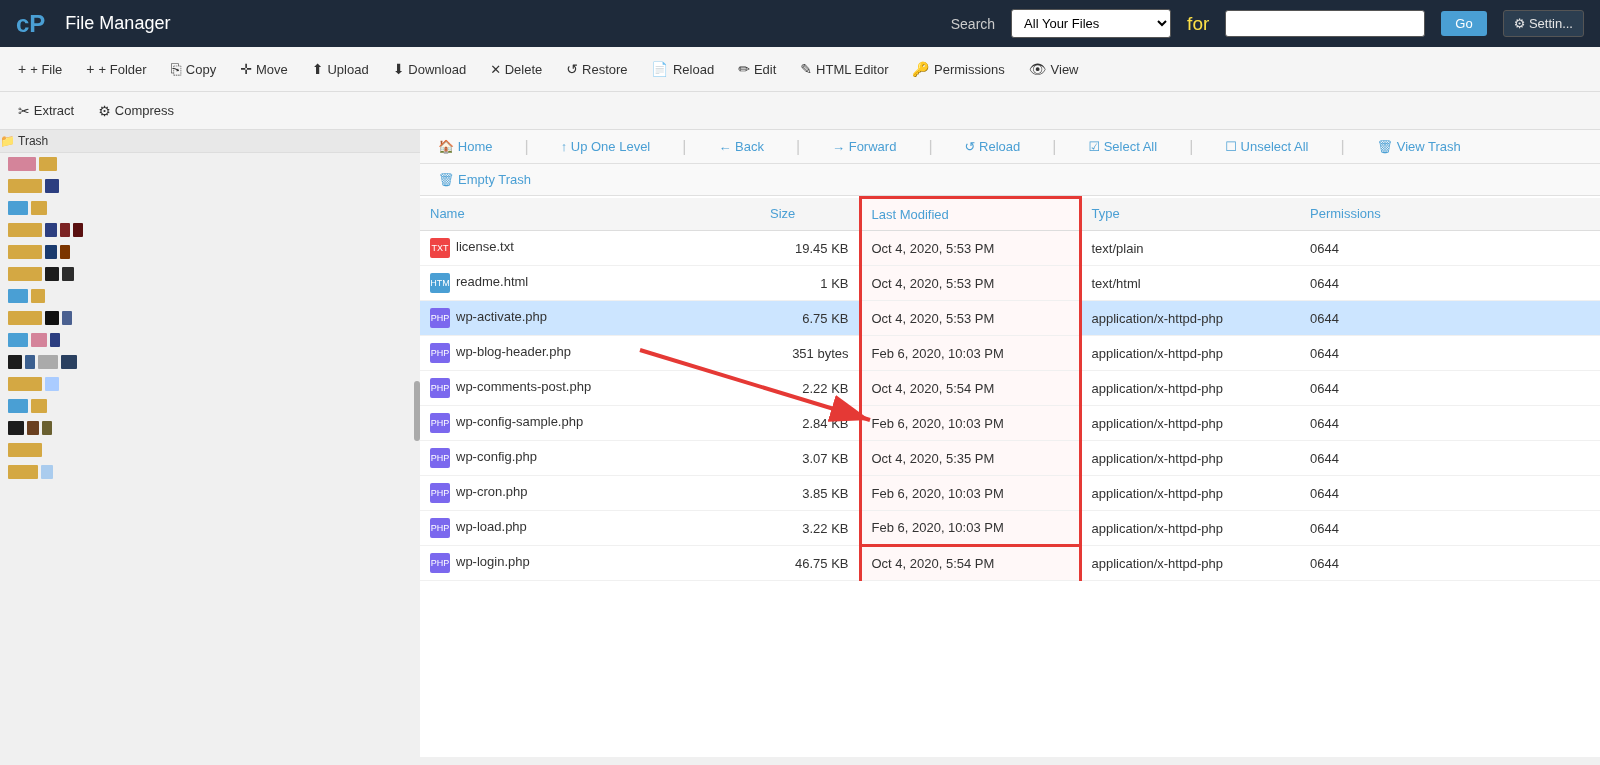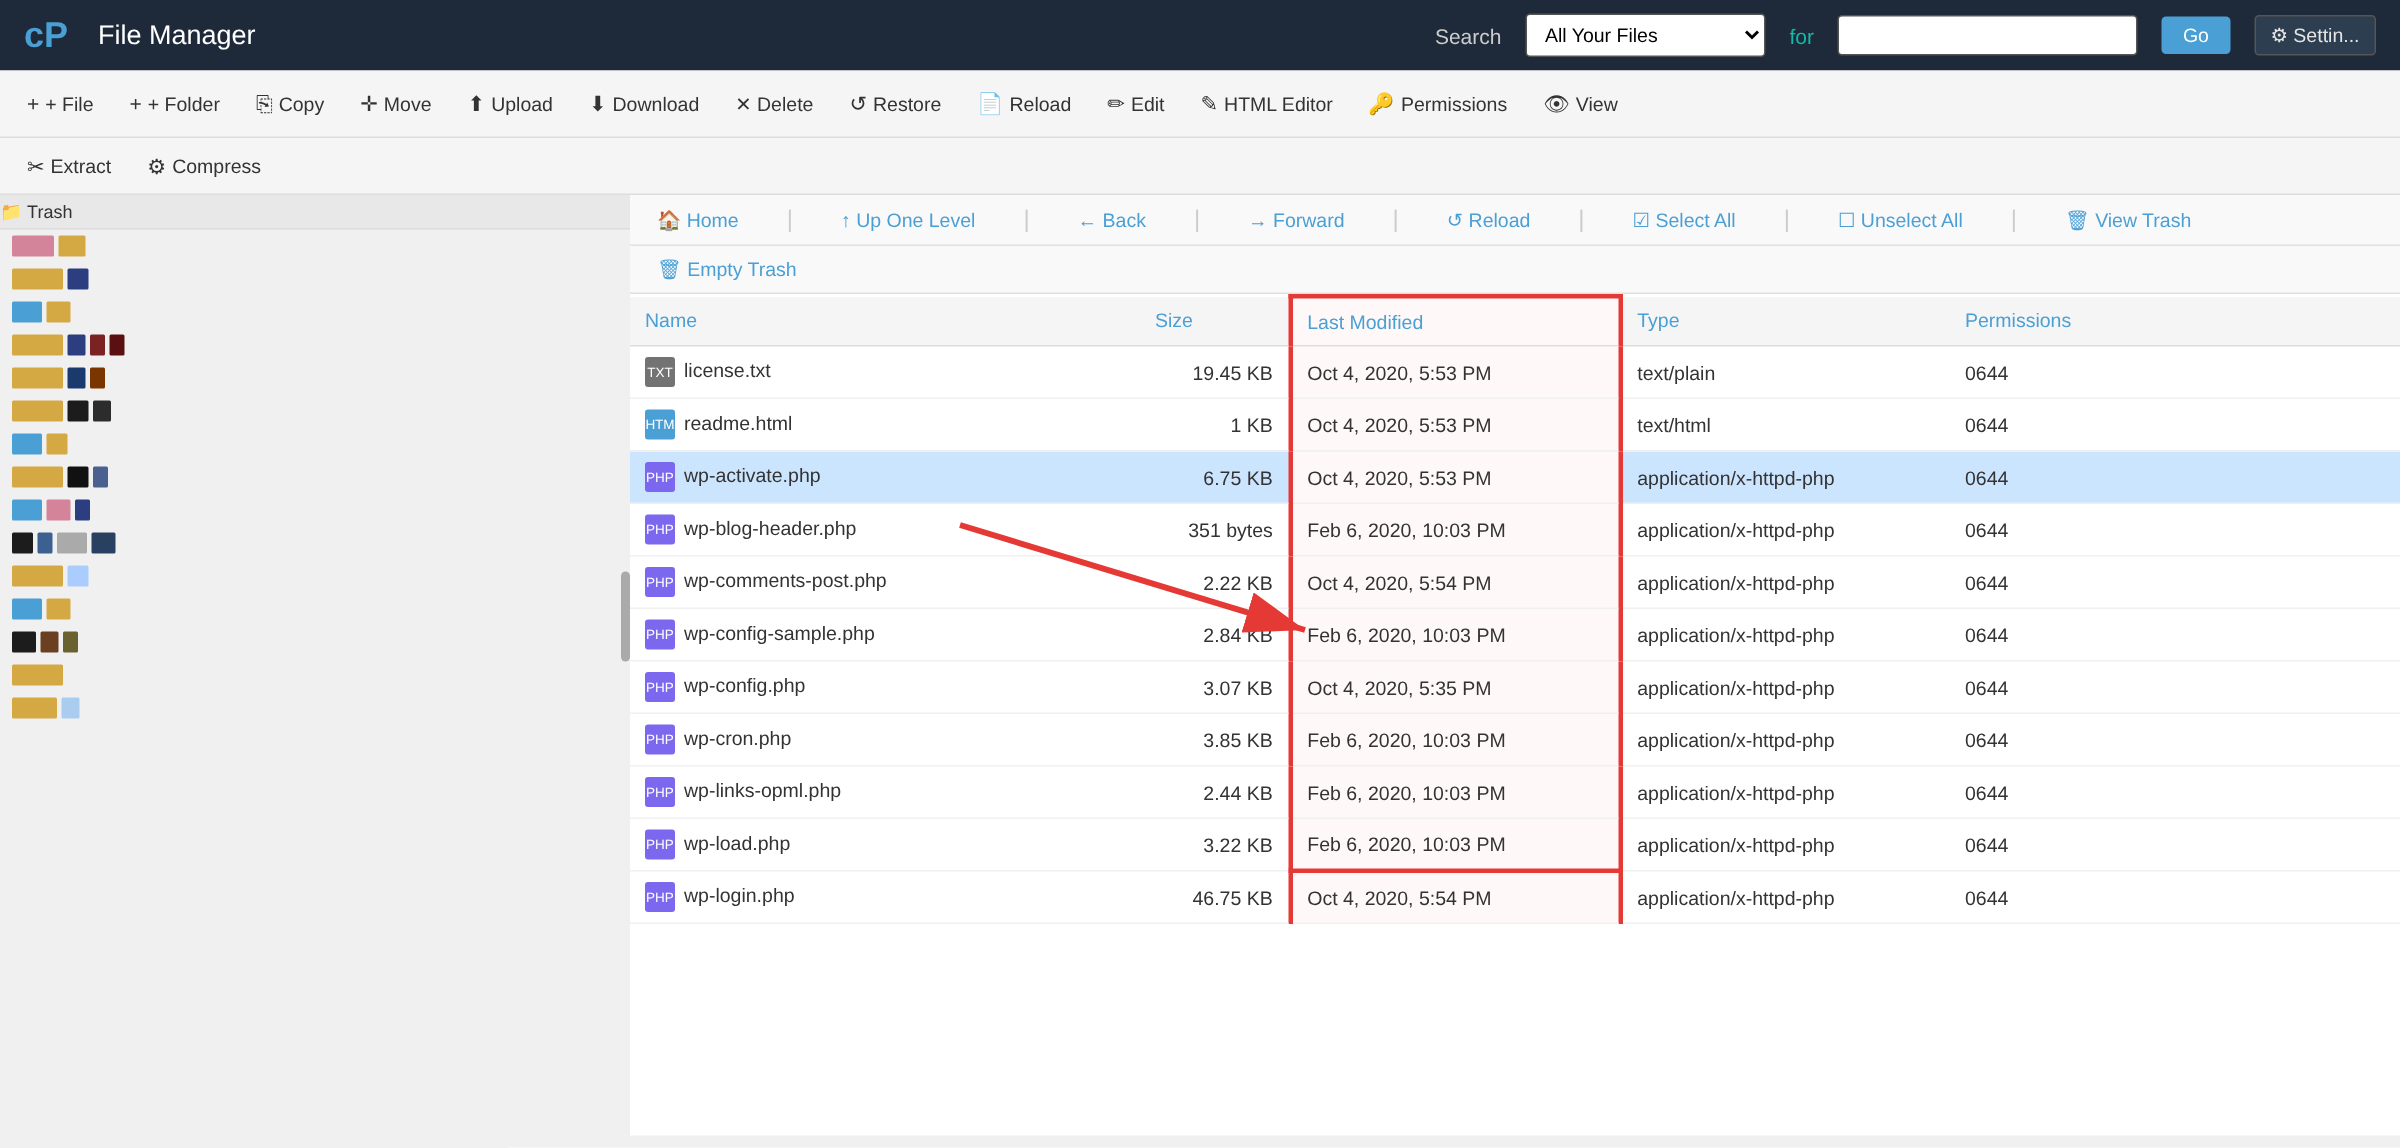--- a/index.html
+++ b/index.html
@@ -32,22 +32,22 @@
     }
     .search-dropdown {
       padding: 5px 8px;
       border: 1px solid #555;
       border-radius: 3px;
       background: white;
       font-size: 13px;
       width: 160px;
     }
     .search-for-label {
-      color: #14b8a6;
-      font-size: 14px;
+      color: #fde047;
+      font-size: 19px;
     }
     .search-input {
       padding: 5px 8px;
       border: 1px solid #555;
       border-radius: 3px;
       width: 200px;
       font-size: 13px;
     }
     .go-btn {
       background: #4a9fd4;
@@ -191,21 +191,21 @@
       background: #6c8ebf;
       border-radius: 2px;
       color: white;
       font-size: 9px;
       text-align: center;
       line-height: 20px;
       margin-right: 6px;
       vertical-align: middle;
     }
     .file-icon.php { background: #7b68ee; }
-    .file-icon.txt { background: #737373; }
+    .file-icon.txt { background: #ef4444; }
     .file-icon.html { background: #4a9fd4; }
 
     
     .annotation-layer {
       position: absolute;
       top: 0; left: 0;
       pointer-events: none;
       width: 1600px;
       height: 765px;
     }
@@ -488,27 +488,20 @@
               <td>0644</td>
             </tr>
             <tr>
               <td><span class="file-icon php">PHP</span><span>wp-cron.php</span></td>
               <td style="text-align: right;">3.85 KB</td>
               <td style="border-left: 3px solid rgb(229, 57, 53); border-right: 3px solid rgb(229, 57, 53); background: rgb(255, 248, 248);">Feb 6, 2020, 10:03 PM</td>
               <td>application/x-httpd-php</td>
               <td>0644</td>
             </tr>
             <tr>
-              <td><span class="file-icon php">PHP</span><span>wp-links-opml.php</span></td>
-              <td style="text-align: right;">2.44 KB</td>
-              <td style="border-left: 3px solid rgb(229, 57, 53); border-right: 3px solid rgb(229, 57, 53); background: rgb(255, 248, 248);">Feb 6, 2020, 10:03 PM</td>
-              <td>application/x-httpd-php</td>
-              <td>0644</td>
-            </tr>
-            <tr>
               <td><span class="file-icon php">PHP</span><span>wp-load.php</span></td>
               <td style="text-align: right;">3.22 KB</td>
               <td style="border-left: 3px solid rgb(229, 57, 53); border-right: 3px solid rgb(229, 57, 53); background: rgb(255, 248, 248); border-bottom: 3px solid rgb(229, 57, 53);">Feb 6, 2020, 10:03 PM</td>
               <td>application/x-httpd-php</td>
               <td>0644</td>
             </tr>
             <tr>
               <td><span class="file-icon php">PHP</span><span>wp-login.php</span></td>
               <td style="text-align: right;">46.75 KB</td>
               <td style="border-left: 3px solid rgb(229, 57, 53); border-right: 3px solid rgb(229, 57, 53); background: rgb(255, 248, 248);">Oct 4, 2020, 5:54 PM</td>

